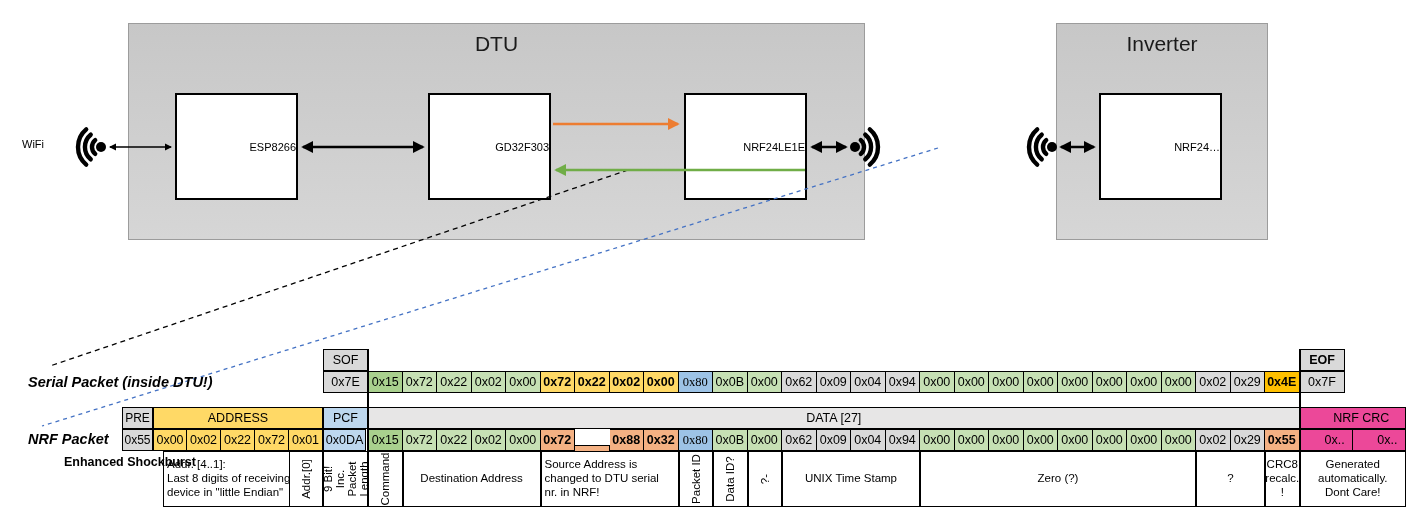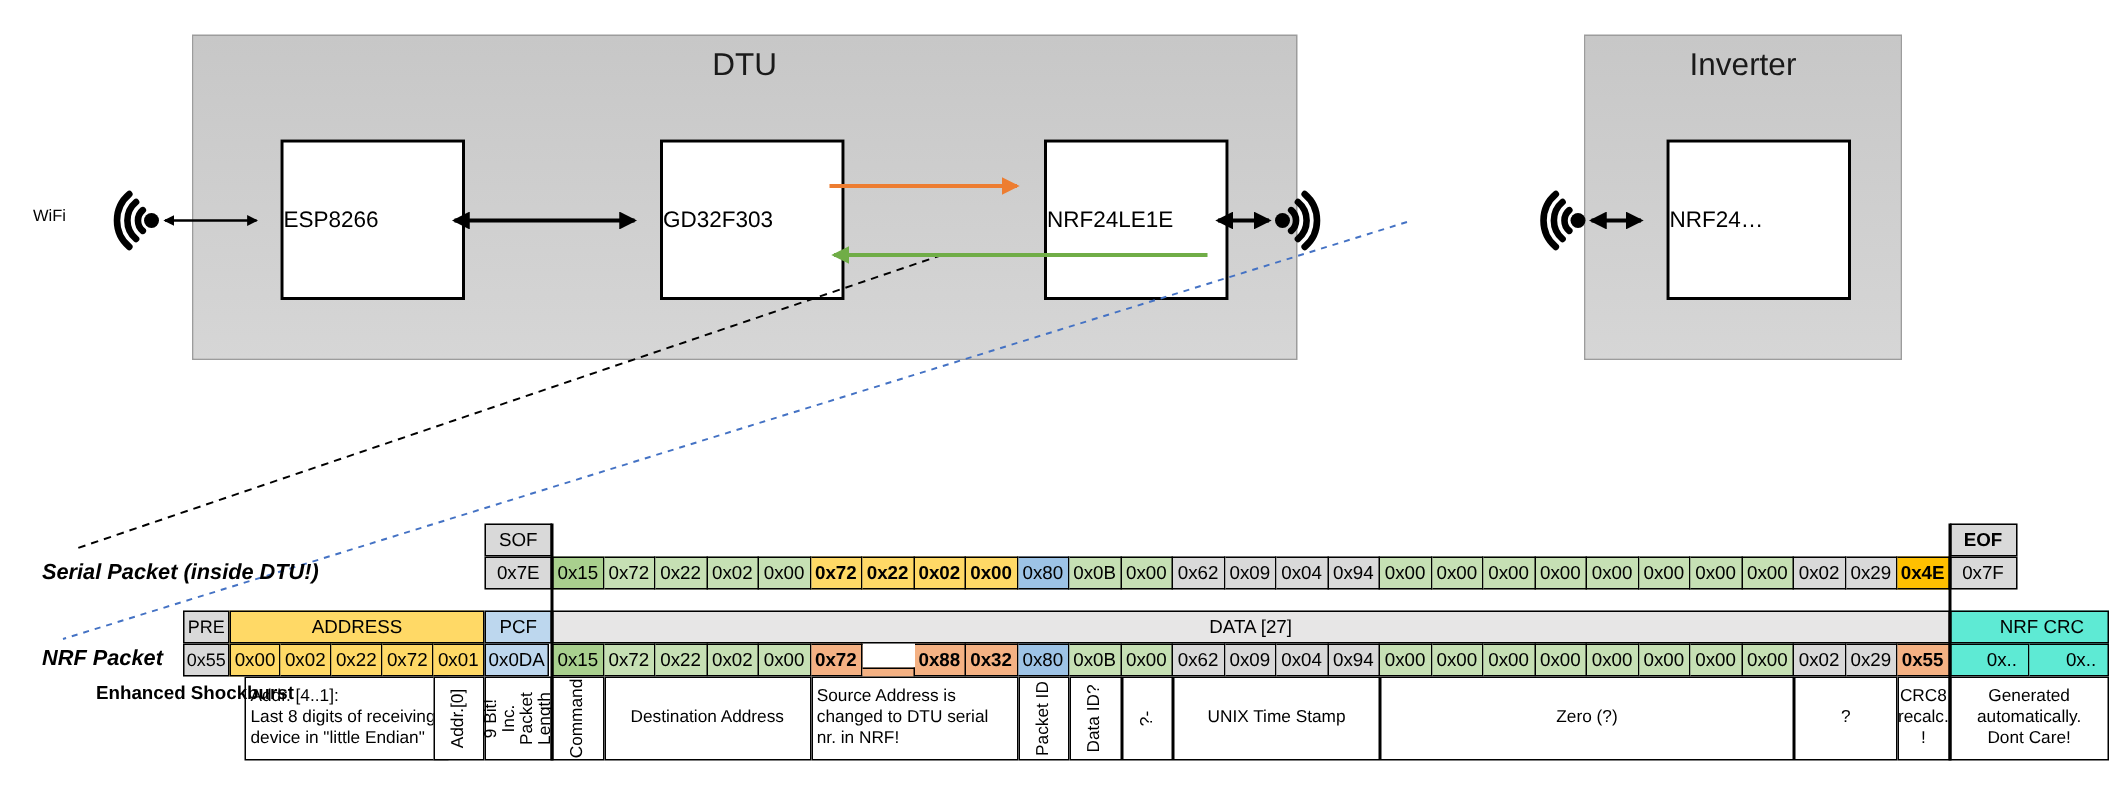--- a/index.html
+++ b/index.html
@@ -8,41 +8,41 @@
     font-family:"Liberation Sans", sans-serif;color:#000;overflow:hidden;
   }
   
   .gbox{position:absolute;top:23px;height:217px;
         background:linear-gradient(180deg,#c7c7c7,#d6d6d6);
         border:1px solid #9c9c9c;box-sizing:border-box;}
   .gbox-title{position:absolute;top:8px;left:0;width:100%;text-align:center;
         font-size:21px;color:#1a1a1a;}
   .chip{position:absolute;top:93px;width:123px;height:107px;background:#fff;
         border:2px solid #000;box-sizing:border-box;display:flex;
-        align-items:center;justify-content:flex-start;font-size:15px;margin-left:12px;}
+        align-items:center;justify-content:flex-end;font-size:11px;}
   .wifi-label{position:absolute;left:22px;top:138px;font-size:11px;}
   svg.overlay{position:absolute;left:0;top:0;z-index:1;}
   
   .tlabel{position:absolute;font-size:14.5px;font-weight:bold;font-style:italic;z-index:3;}
   .slabel{position:absolute;font-size:12.5px;font-weight:bold;z-index:3;padding-left:36px;}
   .cell{position:absolute;box-sizing:border-box;border:1px solid #000;
         display:flex;align-items:center;justify-content:center;
         font-size:12.5px;height:22px;z-index:2;background:#fff;}
   .byterow{position:absolute;display:flex;height:22px;z-index:2;}
   .bcell{box-sizing:border-box;border:1px solid #000;border-left:none;
         display:flex;align-items:center;justify-content:center;
         font-size:12.5px;height:22px;flex:0 0 auto;}
   .bcell:first-child{border-left:1px solid #000;}
   .bold{font-weight:bold;}
   
   .c-gray{background:#d9d9d9;} .c-lightgray{background:#e7e6e6;}
   .c-gmid{background:#a9d08e;} .c-glight{background:#c6e0b4;}
   .c-yellow{background:#ffd966;} .c-gold{background:#ffc000;}
-  .c-blue{background:#9dc3e6;} .c-pcfblue{background:#bdd7ee;}
-  .c-bluecrc{background:#5eead4;padding-left:17px;} .c-salmon{background:#f4b183;}
+  .c-blue{background:#9dc3e6;font-family:Liberation Serif, serif;} .c-pcfblue{background:#bdd7ee;}
+  .c-bluecrc{background:#ec4899;padding-left:17px;} .c-salmon{background:#f4b183;}
   .c-salmonlight{background:#f8cbad;}
   
   .abox{position:absolute;top:451px;height:56px;box-sizing:border-box;
         border:1.5px solid #000;background:#fff;font-size:11.5px;
         display:flex;align-items:center;justify-content:center;text-align:center;
         white-space:pre-line;line-height:1.2;z-index:2;padding:1px 3px;}
   .abox.left{justify-content:flex-start;text-align:left;}
   .abox.v{padding:0;}
   .abox.v .rot{position:absolute;left:50%;top:50%;width:54px;
         transform:translate(-50%,-50%) rotate(-90deg);text-align:center;

